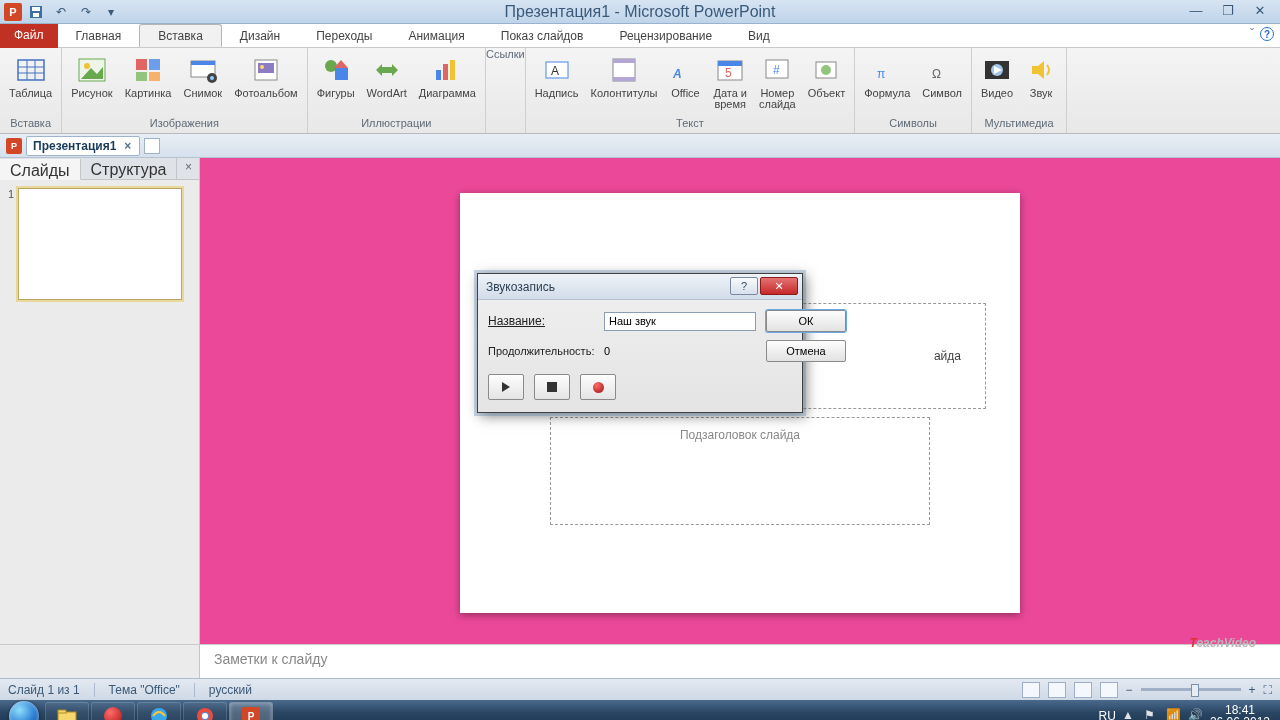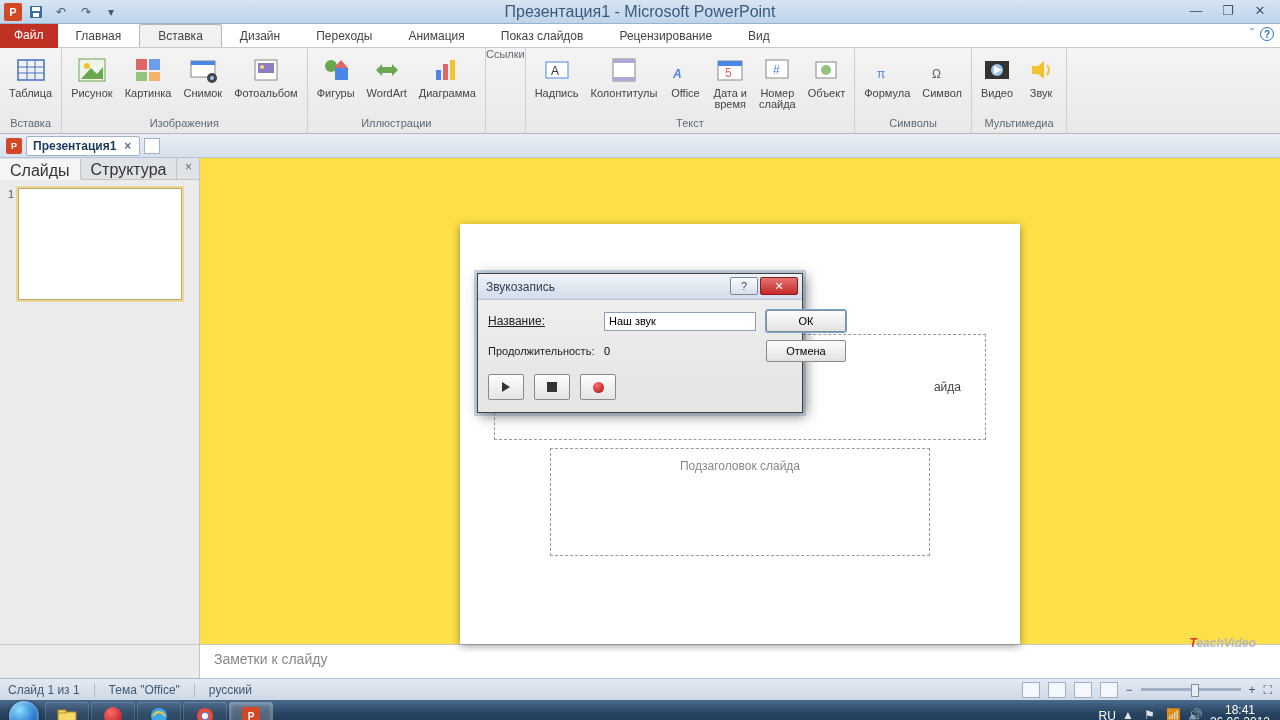--- a/index.html
+++ b/index.html
@@ -38,21 +38,21 @@
 .sidepane { width:200px; background:#ebebeb; border-right:1px solid #c5c5c5; display:flex; flex-direction:column;}
 .sidetabs { height:22px; display:flex; background:#dfe3e8; border-bottom:1px solid #c5c5c5;}
 .sidetab { padding:3px 10px; font-size:16px; color:#333; border-right:1px solid #c5c5c5;}
 .sidetab.active { background:#f5f5f5; border-bottom:1px solid #f5f5f5; position:relative; top:1px;}
 .sidetabs .cl { margin-left:auto; padding:2px 7px; color:#666;}
 .thumb-area { flex:1; padding:8px; }
 .thumb { display:flex; gap:4px;}
 .thumb .num { font-size:11px; color:#555;}
 .thumb .box { width:164px; height:112px; background:#fff; border:1px solid #bda763; box-shadow:0 0 0 2px #e8d89a; }
 
-.canvas { flex:1; background:#fde047; position:relative; display:flex; align-items:flex-end; justify-content:center;}
+.canvas { flex:1; background:#ec4899; position:relative; display:flex; align-items:center; justify-content:center;}
 .slide { margin-top:4px; width:560px; height:420px; background:#fff; box-shadow:0 2px 8px rgba(0,0,0,0.4); position:relative;}
 .ph { position:absolute; border:1px dashed #999;}
 .ph.title { left:34px; right:34px; top:110px; height:106px; display:flex; align-items:center; justify-content:center; font-size:34px; color:#404040;}
 .ph.sub { left:90px; right:90px; top:224px; height:108px; text-align:center; font-size:12px; color:#888; padding-top:10px;}
 
 .watermark { position:absolute; right:24px; bottom:66px; font-size:28px; font-style:italic; font-weight:bold; color:#b7b7b7; }
 .watermark .t { color:#d33;}
 
 .statusbar { height:22px; background:linear-gradient(#e3e9f1,#cfd9e6); border-top:1px solid #aebad0; display:flex; align-items:center; padding:0 8px; gap:14px; font-size:11px; color:#3b5977;}
 .statusbar .sep { border-left:1px solid #aebad0; height:14px;}

